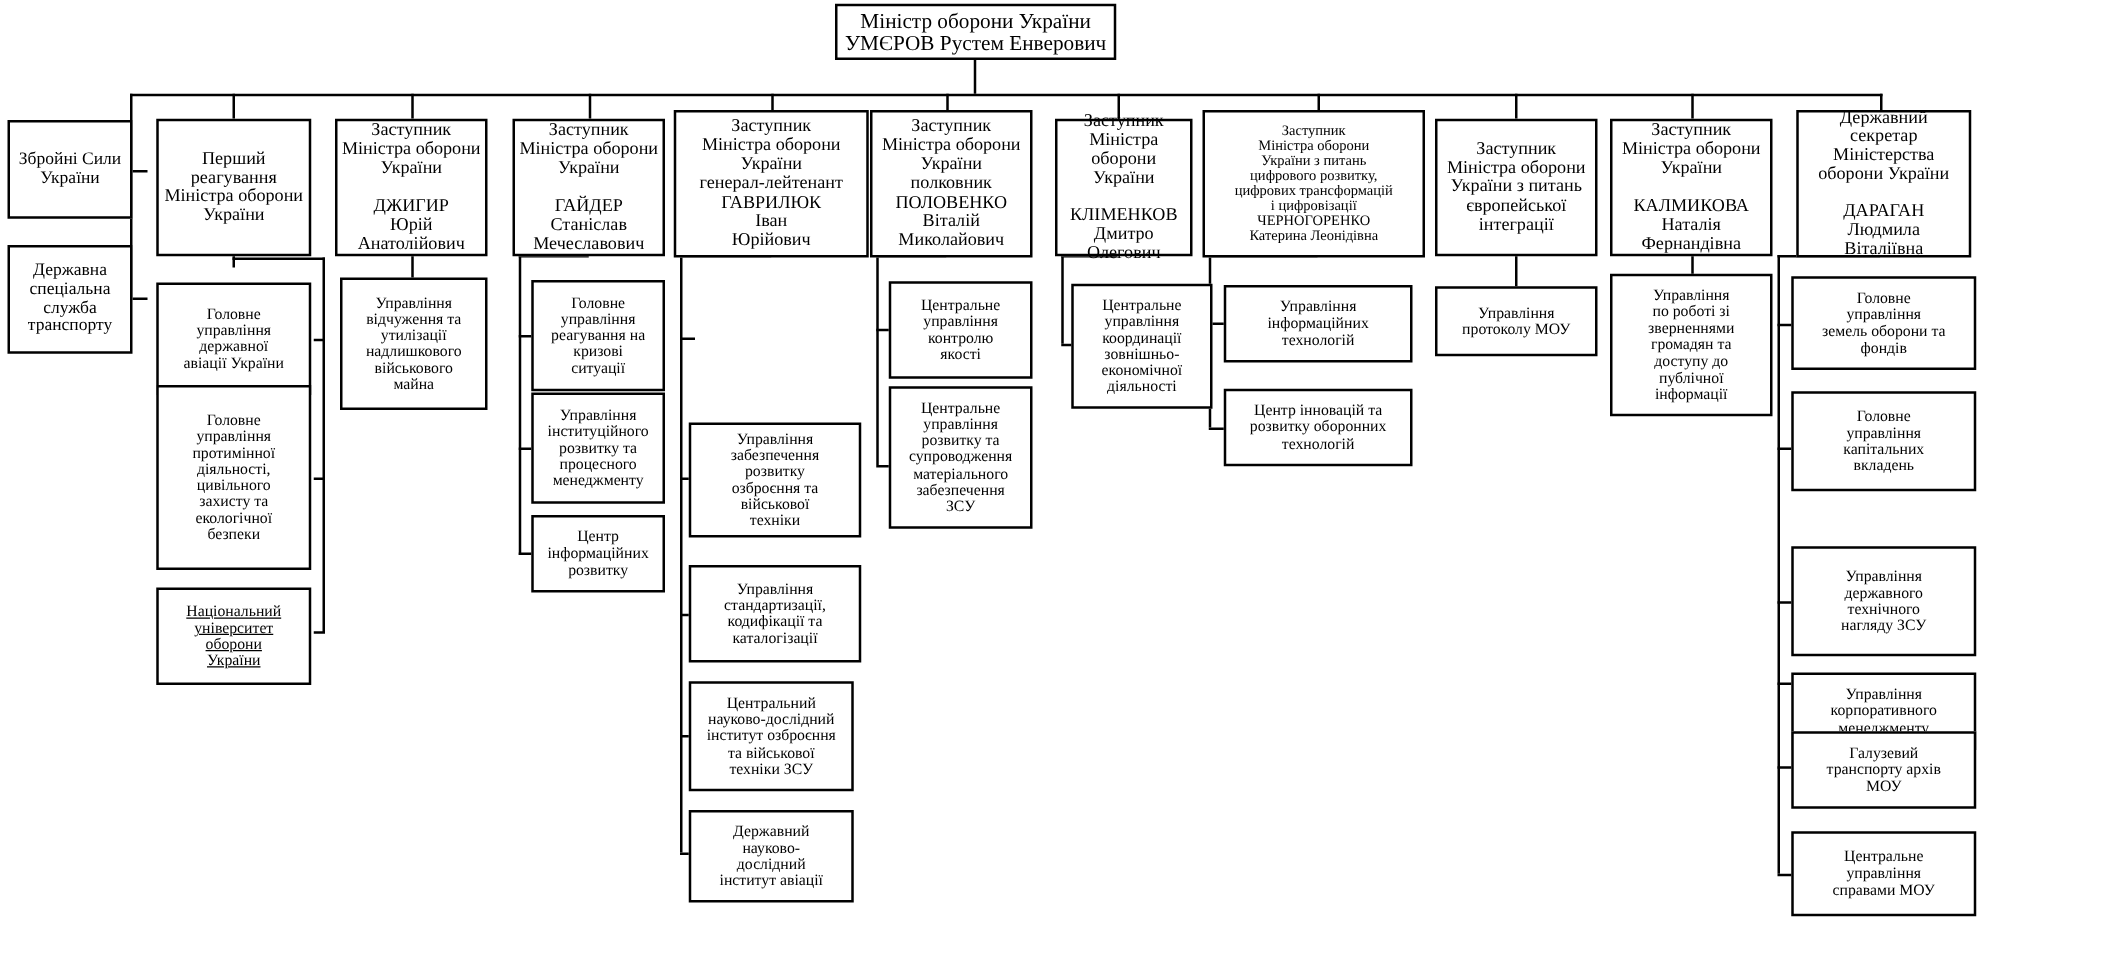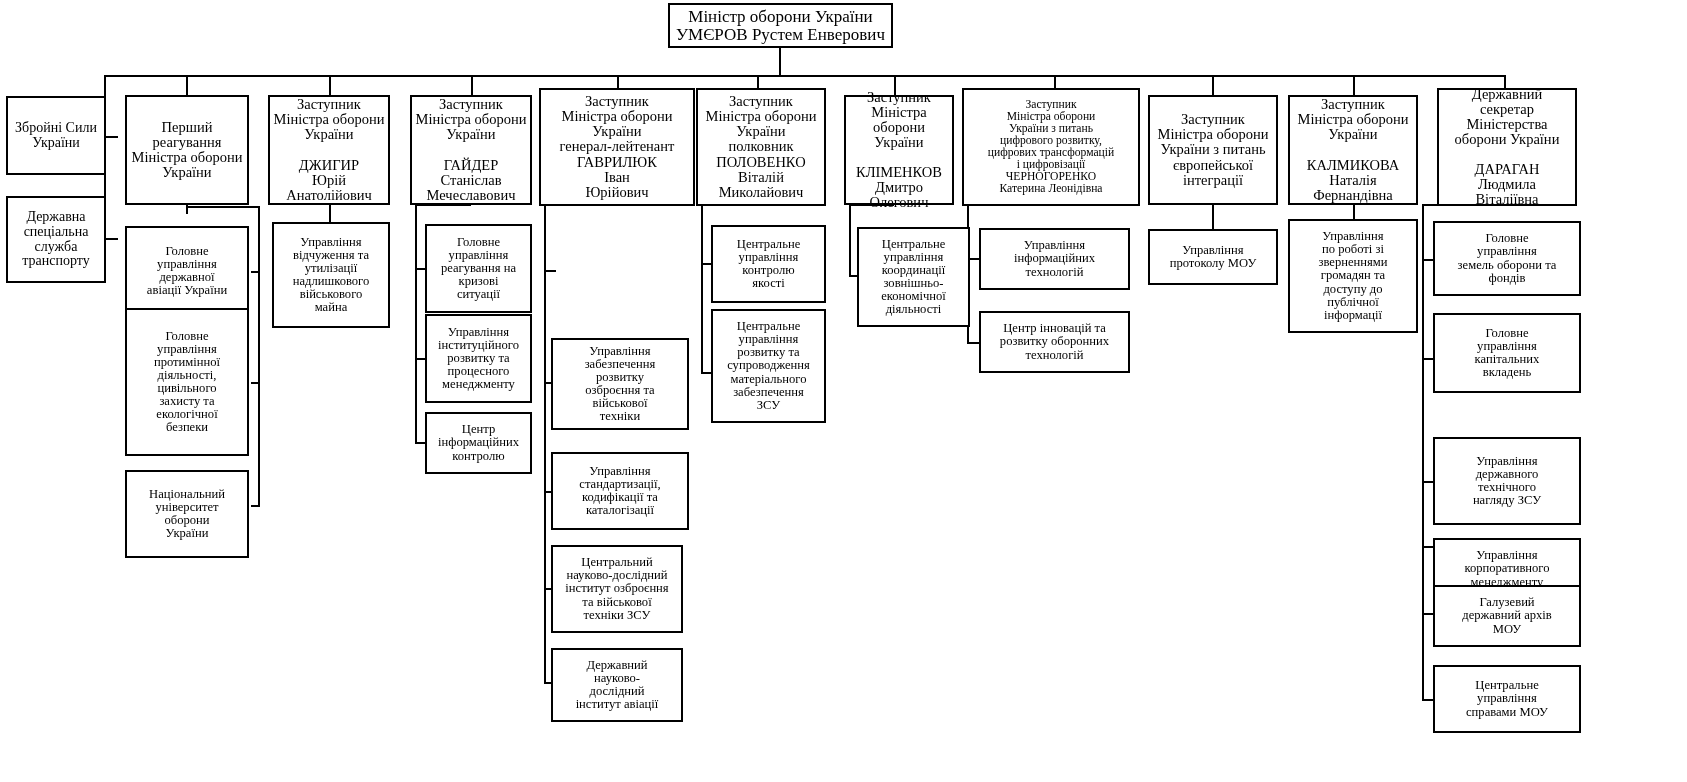--- a/index.html
+++ b/index.html
@@ -154,21 +154,21 @@
   <div class="node small-node" style="left:125px; top:308px; width:124px; height:148px;">
     <span class="txt">Головне
 управління
 протимінної
 діяльності,
 цивільного
 захисту та
 екологічної
 безпеки</span>
   </div>
-  <div class="node small-node" style="left:125px; top:470px; width:124px; height:88px;">
+  <div class="node small-node" style="left:125px; top:470px; width:124px; height:78px;text-decoration:underline;">
     <span class="txt">Національний
 університет
 оборони
 України</span>
   </div>
 
   <div class="node lead-node" style="left:268px; top:95px; width:122px; height:110px;">
     <span class="txt">Заступник
 Міністра оборони
 України
@@ -205,21 +205,21 @@
   <div class="node small-node" style="left:425px; top:314px; width:107px; height:89px;">
     <span class="txt">Управління
 інституційного
 розвитку та
 процесного
 менеджменту</span>
   </div>
   <div class="node small-node" style="left:425px; top:412px; width:107px; height:62px;">
     <span class="txt">Центр
 інформаційних
-контролю</span>
+розвитку</span>
   </div>
 
   <div class="node lead-node" style="left:539px; top:88px; width:156px; height:118px;">
     <span class="txt">Заступник
 Міністра оборони
 України
 генерал-лейтенант
 ГАВРИЛЮК
 Іван
 Юрійович</span>
@@ -375,21 +375,21 @@
 технічного
 нагляду ЗСУ</span>
   </div>
   <div class="node small-node" style="left:1433px; top:538px; width:148px; height:62px;">
     <span class="txt">Управління
 корпоративного
 менеджменту</span>
   </div>
   <div class="node small-node" style="left:1433px; top:585px; width:148px; height:62px;">
     <span class="txt">Галузевий
-державний архів
+транспорту архів
 МОУ</span>
   </div>
   <div class="node small-node" style="left:1433px; top:665px; width:148px; height:68px;">
     <span class="txt">Центральне
 управління
 справами МОУ</span>
   </div>
 
 </div>
 

